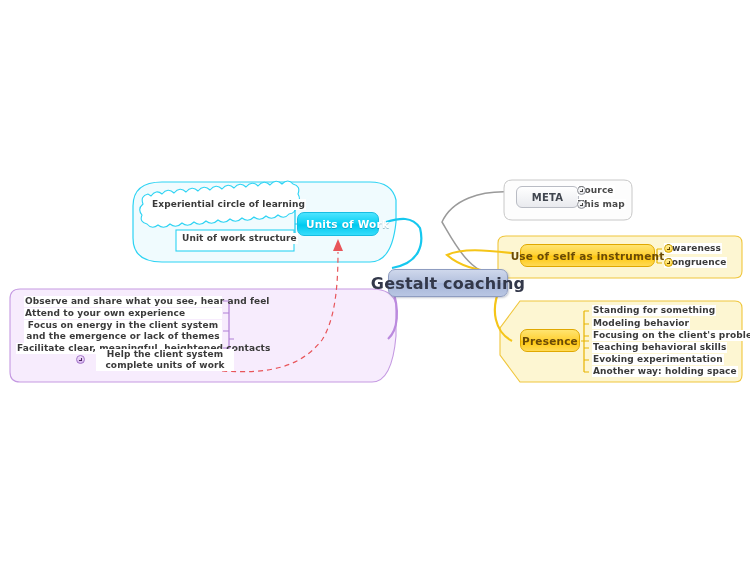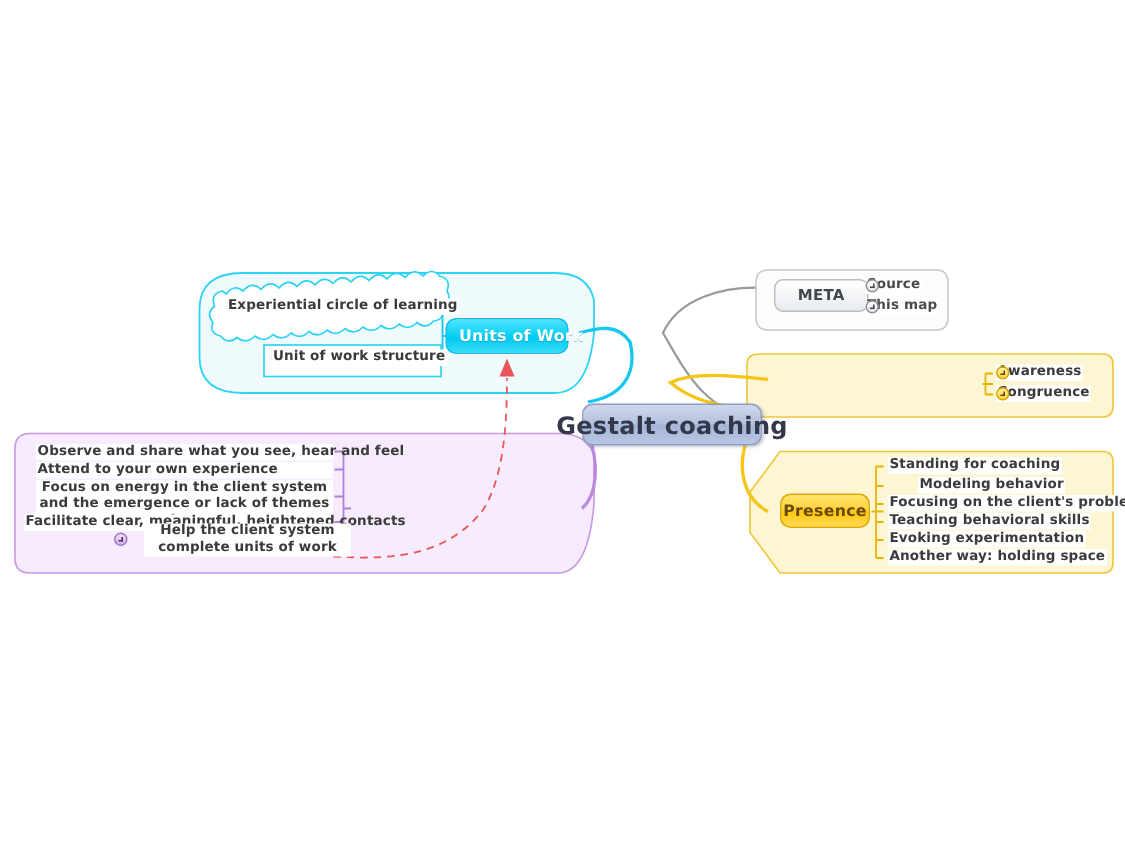--- a/index.html
+++ b/index.html
@@ -209,34 +209,37 @@
   </div>
   <div class="leaf-row" style="left:577px; top:186px;">
     <span class="leaf gray">Source</span>
     <span class="plus gray"></span>
   </div>
   <div class="leaf-row" style="left:577px; top:200px;">
     <span class="leaf gray">This map</span>
     <span class="plus gray"></span>
   </div>
 
+  <div class="node yellow-node n-useofself">
+    <span>Use of self as instrument</span>
+  </div>
   <div class="leaf-row" style="left:664px; top:244px;">
     <span class="leaf">Awareness</span>
     <span class="plus yellow"></span>
   </div>
   <div class="leaf-row" style="left:664px; top:258px;">
     <span class="leaf">Congruence</span>
     <span class="plus yellow"></span>
   </div>
 
   <div class="node yellow-node n-presence">
     <span>Presence</span>
   </div>
-  <div class="leaf" style="left:592px; top:305px;">Standing for coaching</div>
-  <div class="leaf" style="left:612px; top:318px;">Modeling behavior</div>
+  <div class="leaf" style="left:592px; top:305px;">Standing for something</div>
+  <div class="leaf" style="left:592px; top:318px;">Modeling behavior</div>
   <div class="leaf" style="left:592px; top:330px;">Focusing on the client's problem</div>
   <div class="leaf" style="left:592px; top:342px;">Teaching behavioral skills</div>
   <div class="leaf" style="left:592px; top:354px;">Evoking experimentation</div>
   <div class="leaf" style="left:592px; top:366px;">Another way: holding space</div>
 
   <div class="node n-units">
     <span>Units of Work</span>
   </div>
   <div class="leaf-row" style="left:151px; top:200px;">
     <span class="plus cyan"></span>

